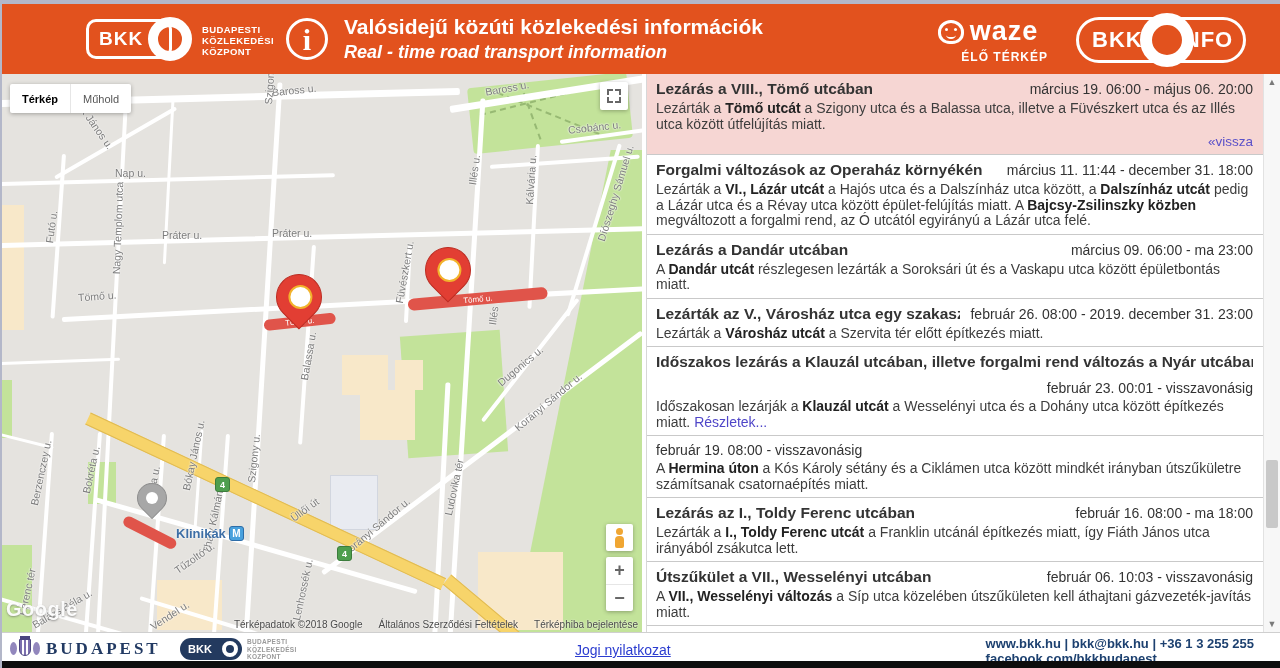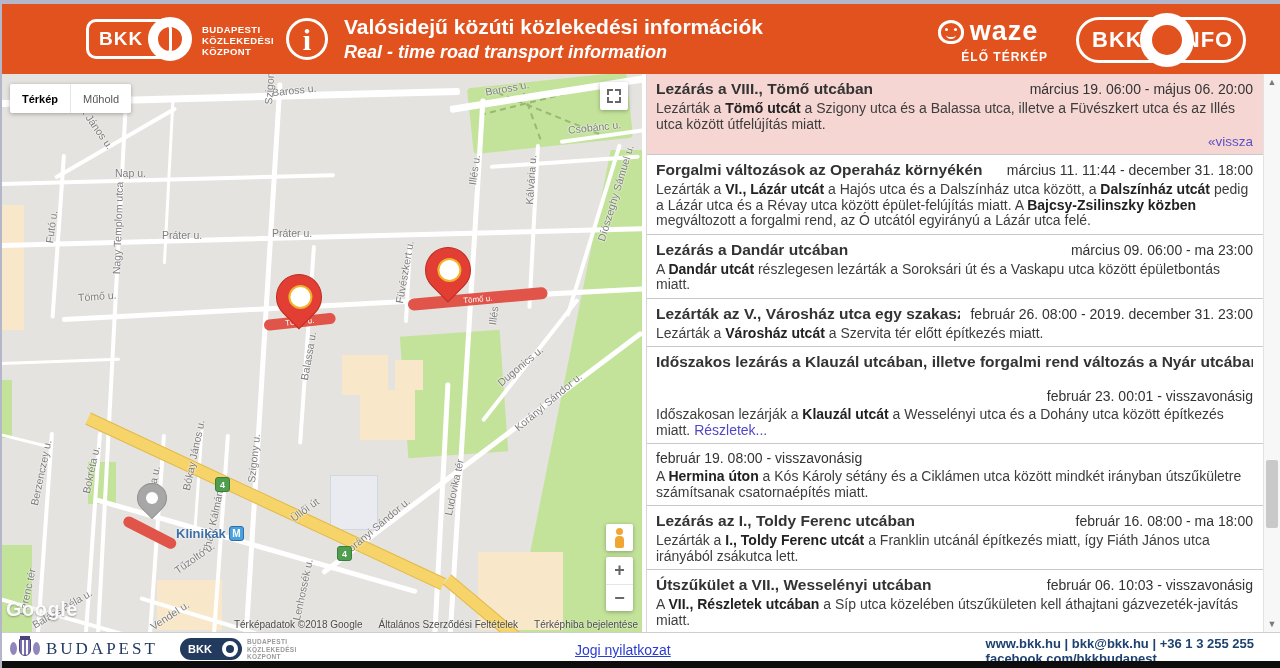--- a/index.html
+++ b/index.html
@@ -64,37 +64,37 @@
   .glogo { position:absolute; left:6px; top:524px; font-size:20px; font-weight:bold; color:rgba(255,255,255,.95); text-shadow:0 1px 2px rgba(90,90,90,.55); letter-spacing:.5px; }
   .attrib { position:absolute; right:4px; bottom:2px; display:flex; gap:16px; font-size:10px; color:#4a4a4a; text-shadow:0 0 2px #fff; }
 
   
   #news { position:absolute; left:646px; top:74px; width:617px; height:558px; background:#fff; overflow:hidden; border-left:1px solid #d7d7d7; }
   .news-item { border-bottom:1px solid #c9c9c9; padding:6px 10px 5px 9px; cursor:pointer; }
   .news-item.hl { background:#f6d6d3; }
   .nrow { display:flex; justify-content:space-between; align-items:baseline; gap:10px;text-align:right; }
   .nt { font-size:15.5px; font-weight:bold; color:#333; white-space:nowrap; overflow:hidden; }
   .nd { font-size:14px; color:#333; white-space:nowrap; }
-  .ndrow { text-align:right; font-size:14px; color:#333; margin-top:17px; }
+  .ndrow { text-align:right; font-size:14px; color:#333; margin-top:9px; }
   .nb { font-size:14px; color:#3d3d3d; line-height:15.5px; margin-top:3px; }
   .nb .b { font-weight:bold; color:#222; }
   .nb .lnk { color:#4f46c8; cursor:pointer; }
   .nback { text-align:right; font-size:13.5px; color:#5b51c9; margin-top:2px; cursor:pointer; }
   #scrollbar { position:absolute; right:0; top:74px; width:17px; height:558px; background:#f7f7f7; border-left:1px solid #e2e2e2; }
   .sb-arrow { position:absolute; left:0; width:16px; height:16px; color:#7a7a7a; font-size:9px; text-align:center; line-height:16px; cursor:pointer; }
   .sb-thumb { position:absolute; left:2px; top:386px; width:12px; height:68px; background:#c9c9c9; border-radius:2px; cursor:pointer; }
 
   
   #footer { position:absolute; left:0; top:632px; width:1280px; height:36px; background:#fff; border-top:1px solid #cfcfcf; }
   #footer-black { position:absolute; left:0; bottom:0; width:1280px; height:7px; background:#0d0d0d; }
   .arms { position:absolute; left:10px; top:4px; width:30px; height:22px; }
   .arms .shield-sh { position:absolute; left:9px; top:2px; width:12px; height:17px; background:repeating-linear-gradient(90deg,#7b6fae 0 2px,#fff 2px 4px); border:1.5px solid #4a4480; border-radius:0 0 6px 6px; }
   .arms .blob { position:absolute; top:5px; width:7px; height:13px; background:#9287bd; border-radius:50%; }
   .arms .crown { position:absolute; left:10px; top:-1px; width:10px; height:3px; background:#4a4480; }
-  .bp-text { position:absolute; left:46px; top:6px; font-family:"Liberation Serif",serif; font-weight:normal; font-size:17px; letter-spacing:3px; color:#223a63; }
+  .bp-text { position:absolute; left:46px; top:6px; font-family:"Liberation Serif",serif; font-weight:bold; font-size:17px; letter-spacing:3px; color:#223a63; }
   .fbkk { position:absolute; left:180px; top:5px; display:flex; align-items:center; gap:5px; }
   .fbkk-pill { position:relative; width:62px; height:22px; background:#233a5f; border-radius:11px; color:#fff; font-weight:bold; font-size:11px; line-height:22px; padding-left:8px; }
   .fbkk-pill:after { content:""; position:absolute; right:4px; top:3px; width:8px; height:8px; border:4px solid #fff; border-radius:50%; background:#233a5f; }
   .fbkk-org { font-size:6.5px; font-weight:bold; color:#9a9a9a; line-height:7.5px; letter-spacing:.3px; }
   .jogi { position:absolute; left:575px; top:9px; font-size:14px; color:#2b3cd0; text-decoration:underline; cursor:pointer; }
   .fright { position:absolute; right:26px; top:3px; text-align:left; font-size:13px; font-weight:bold; color:#1d4170; line-height:15px; }
 </style>
 </head>
 <body>
 
@@ -309,21 +309,21 @@
         <div class="nt">Lezárás az I., Toldy Ferenc utcában</div>
         <div class="nd">február 16. 08:00 - ma 18:00</div>
       </div>
       <div class="nb"><span>Lezárták a </span><span class="b">I., Toldy Ferenc utcát</span><span> a Franklin utcánál építkezés miatt, így Fiáth János utca irányából zsákutca lett.</span></div>
     </div>
     <div class="news-item">
       <div class="nrow">
         <div class="nt">Útszűkület a VII., Wesselényi utcában</div>
         <div class="nd">február 06. 10:03 - visszavonásig</div>
       </div>
-      <div class="nb"><span>A </span><span class="b">VII., Részletek utcában</span><span> a Síp utca közelében útszűkületen kell áthajtani gázvezeték-javítás miatt.</span></div>
+      <div class="nb"><span>A </span><span class="b">VII., Wesselényi változás</span><span> a Síp utca közelében útszűkületen kell áthajtani gázvezeték-javítás miatt.</span></div>
     </div>
     <div class="news-item">
       <div class="nrow">
         <div class="nt">Útszűkület a II., Fillér utcában</div>
         <div class="nd">január 23. 09:00 - 2019. január 04. 09:00</div>
       </div>
     </div>
   </div>
 <div id="scrollbar">
   <div class="sb-arrow" style="top:0;">▲</div>

